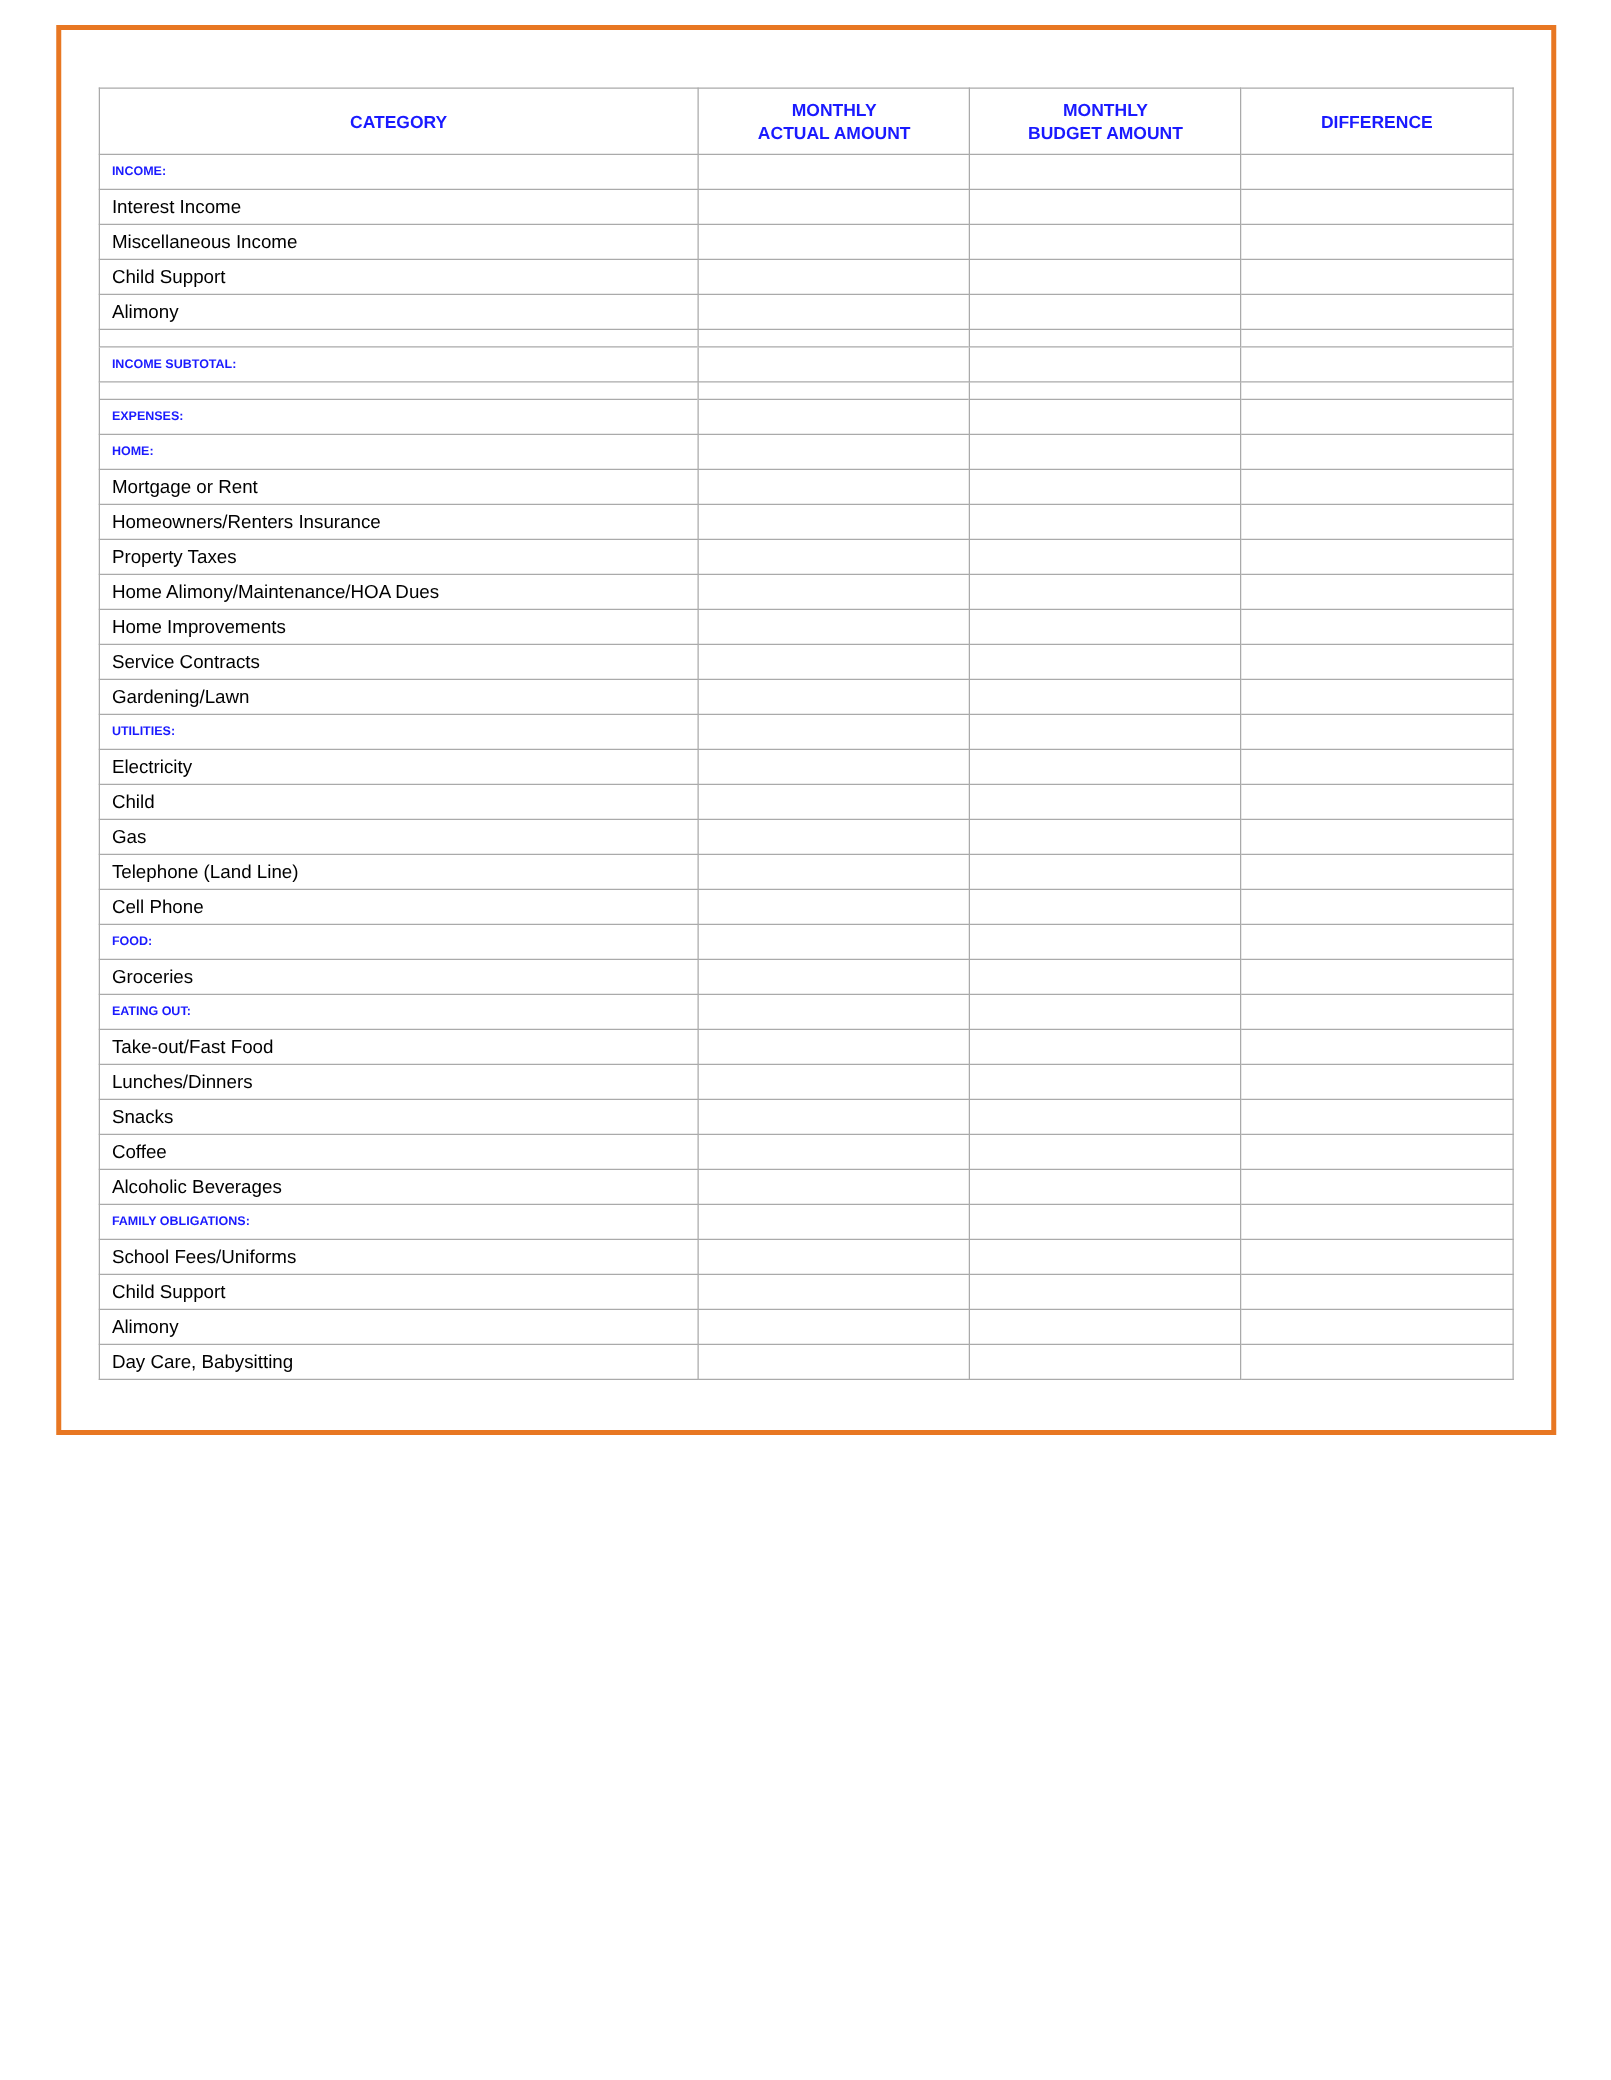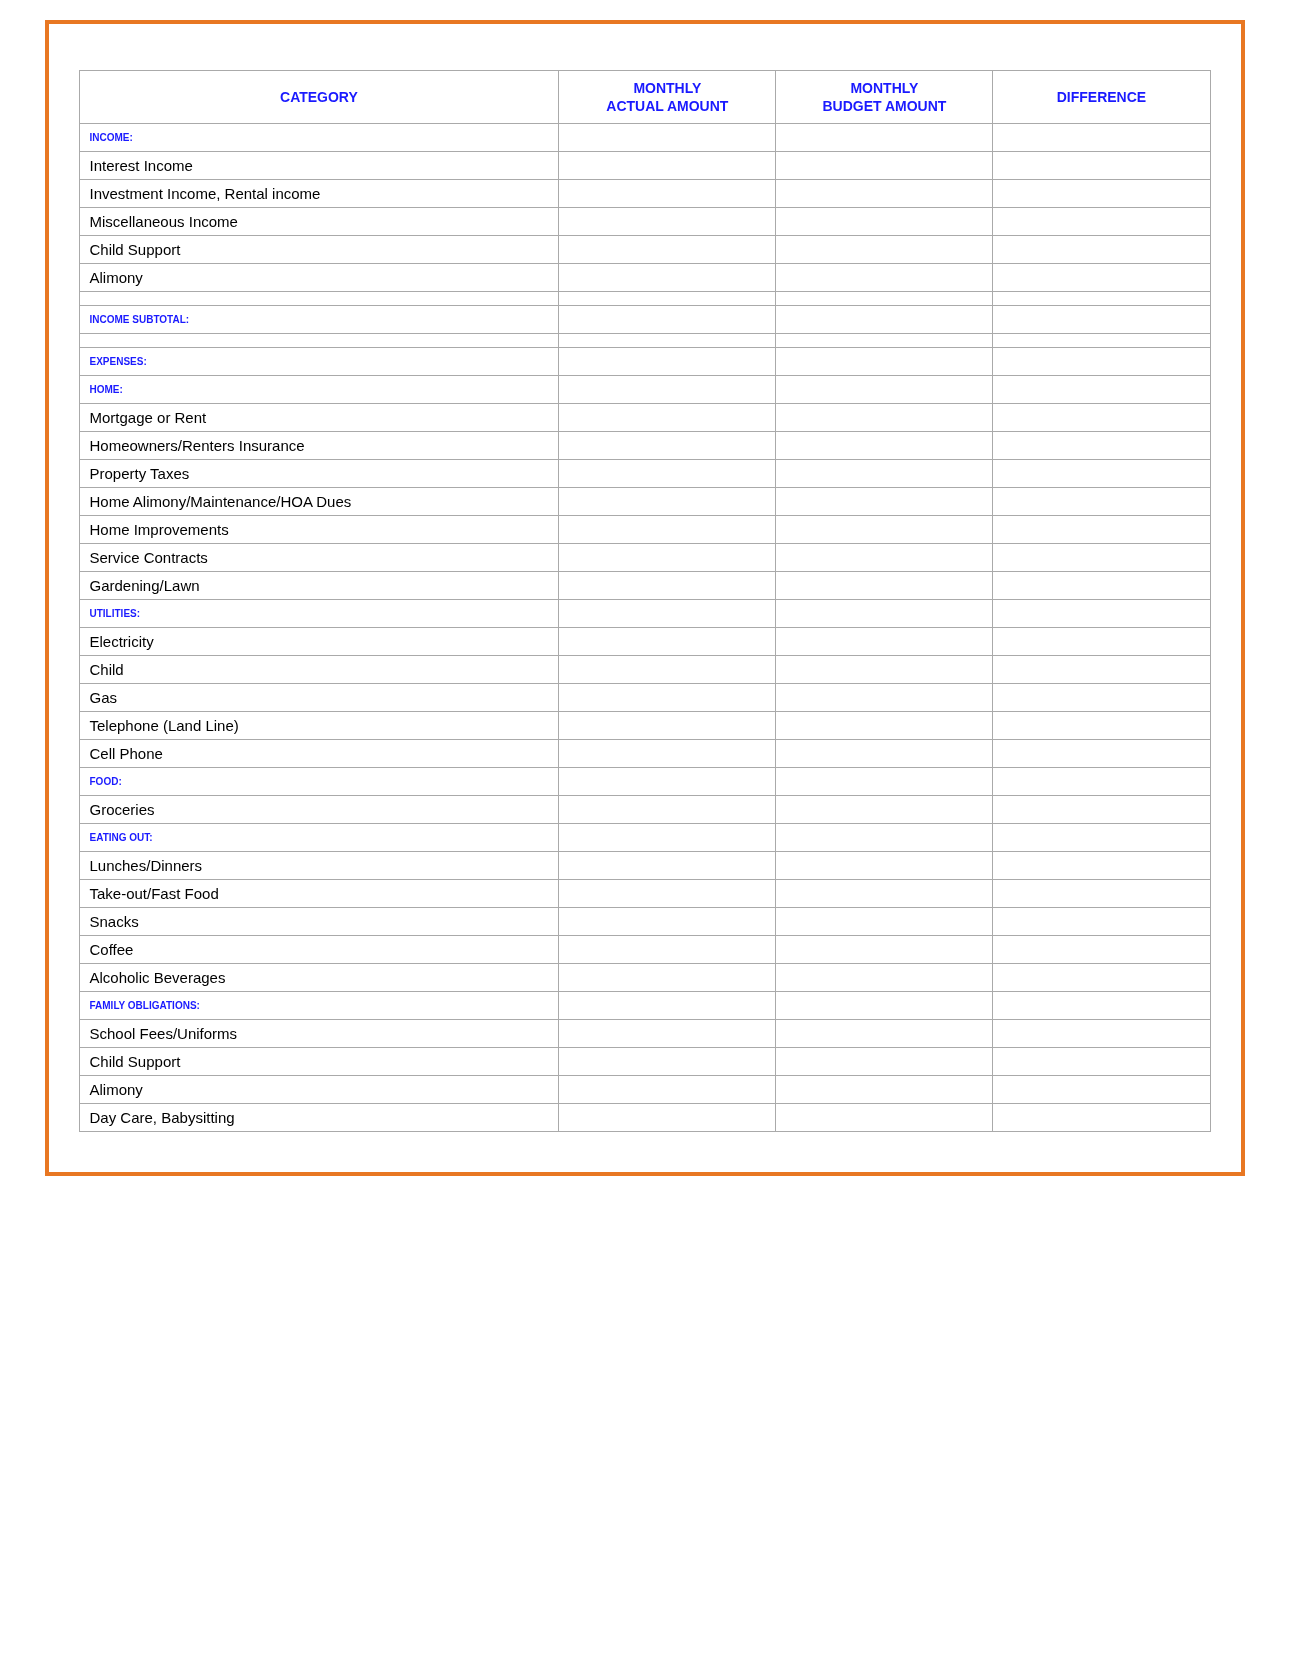--- a/index.html
+++ b/index.html
@@ -98,26 +98,20 @@
           <td class="amount-col"></td>
           <td class="amount-col"></td>
         </tr>
         <tr class="item-row">
           <td class="category-col">Interest Income</td>
           <td class="amount-col"></td>
           <td class="amount-col"></td>
           <td class="amount-col"></td>
         </tr>
         <tr class="item-row">
-          <td class="category-col">Investment Income, Rental income</td>
-          <td class="amount-col"></td>
-          <td class="amount-col"></td>
-          <td class="amount-col"></td>
-        </tr>
-        <tr class="item-row">
           <td class="category-col">Miscellaneous Income</td>
           <td class="amount-col"></td>
           <td class="amount-col"></td>
           <td class="amount-col"></td>
         </tr>
         <tr class="item-row">
           <td class="category-col">Child Support</td>
           <td class="amount-col"></td>
           <td class="amount-col"></td>
           <td class="amount-col"></td>
@@ -248,27 +242,27 @@
           <td class="amount-col"></td>
           <td class="amount-col"></td>
         </tr>
         <tr class="section-header">
           <td class="category-col">EATING OUT:</td>
           <td class="amount-col"></td>
           <td class="amount-col"></td>
           <td class="amount-col"></td>
         </tr>
         <tr class="item-row">
+          <td class="category-col">Take-out/Fast Food</td>
+          <td class="amount-col"></td>
+          <td class="amount-col"></td>
+          <td class="amount-col"></td>
+        </tr>
+        <tr class="item-row">
           <td class="category-col">Lunches/Dinners</td>
-          <td class="amount-col"></td>
-          <td class="amount-col"></td>
-          <td class="amount-col"></td>
-        </tr>
-        <tr class="item-row">
-          <td class="category-col">Take-out/Fast Food</td>
           <td class="amount-col"></td>
           <td class="amount-col"></td>
           <td class="amount-col"></td>
         </tr>
         <tr class="item-row">
           <td class="category-col">Snacks</td>
           <td class="amount-col"></td>
           <td class="amount-col"></td>
           <td class="amount-col"></td>
         </tr>

